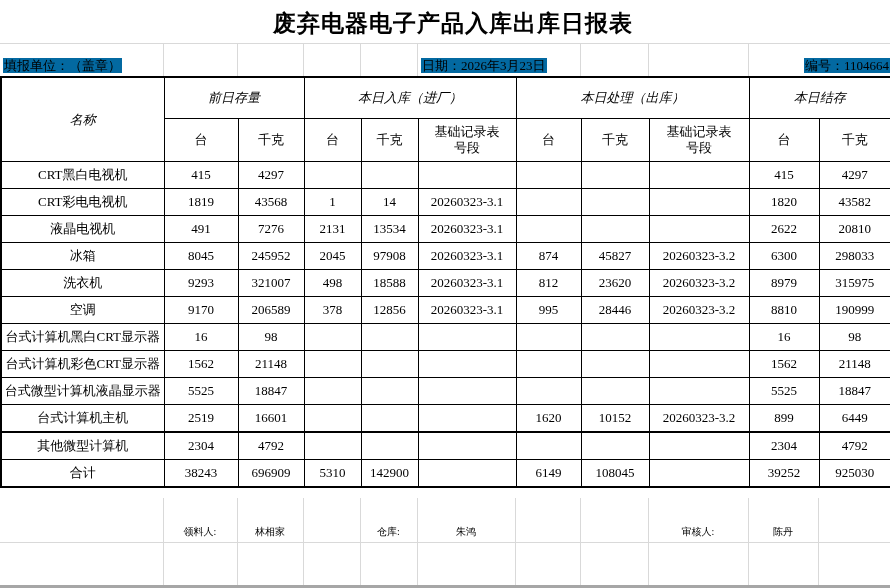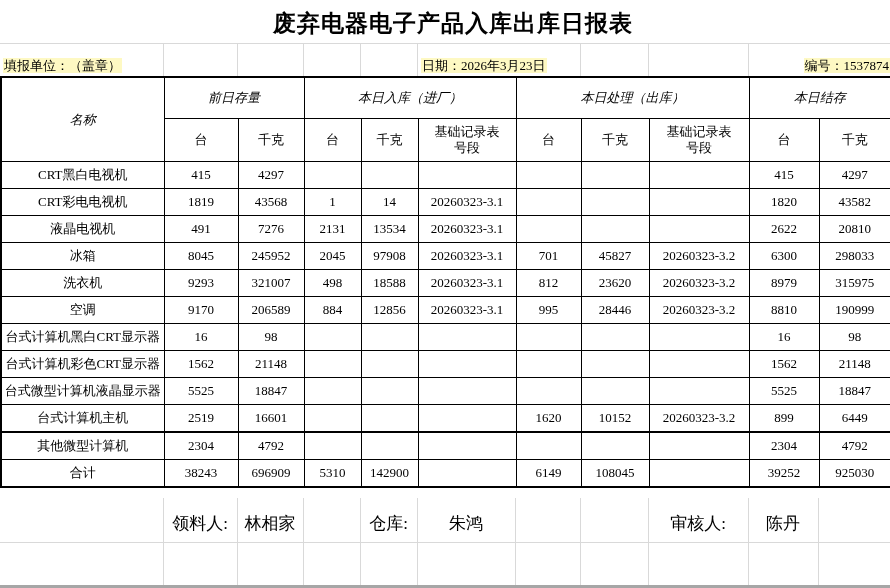--- a/index.html
+++ b/index.html
@@ -5,49 +5,49 @@
   html,body{margin:0;padding:0;background:#fff;}
   .page{position:relative;width:890px;height:588px;background:#fff;color:#000;
         font-family:"Liberation Serif","DejaVu Serif",serif;overflow:hidden;}
   .title{position:absolute;top:0;left:0;width:890px;height:43px;line-height:46px;
          text-align:center;font-family:"Liberation Sans","DejaVu Sans",sans-serif;
          font-weight:bold;font-size:23px;letter-spacing:1px;margin-left:8px;}
   .band{position:absolute;left:0;width:890px;}
   .gridline{position:absolute;top:0;bottom:0;width:1px;background:#d9d9d9;}
   #info-band{top:43px;height:33px;border-top:1px solid #d9d9d9;}
   #info-band .txt{position:absolute;bottom:4px;font-size:13px;line-height:15px;
-                  background:#fef9c3;padding:0 1px;white-space:nowrap;}
+                  background:#0369a1;padding:0 1px;white-space:nowrap;}
   .unit{left:3px;} .date{left:421px;} .serial{right:0;}
   table.report{position:absolute;top:76px;left:0;width:890px;border-collapse:collapse;
                table-layout:fixed;border:2px solid #000;}
   table.report td{border:1px solid #000;text-align:center;vertical-align:middle;
                   font-size:13px;padding:0;overflow:hidden;}
   tr.h1 td{height:40px;font-style:italic;}
   tr.h2 td{height:42px;white-space:pre-line;line-height:16px;}
   tbody td{height:26px;}
   td.name-col{font-size:12px;}
   td.rec-col{font-size:12px;}
   tr.thick-top td{border-top-width:2px;}
   #sig-band{top:498px;height:44px;border-bottom:1px solid #d9d9d9;}
-  #sig-band .fcell{position:absolute;top:3px;height:100%;display:flex;align-items:center;
-                   justify-content:center;font-size:17px;white-space:nowrap;}
+  #sig-band .fcell{position:absolute;top:12px;height:100%;display:flex;align-items:center;
+                   justify-content:center;font-size:10px;white-space:nowrap;}
   #empty-band{top:542px;height:43px;}
   #bottom-strip{top:585px;height:3px;background:#a6a6a6;}
 </style>
 </head>
 <body>
 
 <div class="page">
 
   <div class="title">废弃电器电子产品入库出库日报表</div>
 
   <div class="band" id="info-band">
     <span class="txt unit">填报单位：（盖章）</span>
     <span class="txt date">日期：2026年3月23日</span>
-    <span class="txt serial">编号：1537874</span>
+    <span class="txt serial">编号：1104664</span>
   <div class="gridline" style="left: 163px; background: rgb(217, 217, 217);"></div>
       <div class="gridline" style="left: 237px; background: rgb(217, 217, 217);"></div>
       <div class="gridline" style="left: 303px; background: rgb(217, 217, 217);"></div>
       <div class="gridline" style="left: 360px; background: rgb(217, 217, 217);"></div>
       <div class="gridline" style="left: 417px; background: rgb(217, 217, 217);"></div>
       <div class="gridline" style="left: 580px; background: rgb(217, 217, 217);"></div>
       <div class="gridline" style="left: 648px; background: rgb(217, 217, 217);"></div>
       <div class="gridline" style="left: 748px; background: rgb(217, 217, 217);"></div>
     </div>
 
@@ -128,21 +128,21 @@
           <td>2622</td>
           <td>20810</td>
         </tr>
         <tr>
           <td class="name-col">冰箱</td>
           <td>8045</td>
           <td>245952</td>
           <td>2045</td>
           <td>97908</td>
           <td class="rec-col">20260323-3.1</td>
-          <td>701</td>
+          <td>874</td>
           <td>45827</td>
           <td class="rec-col">20260323-3.2</td>
           <td>6300</td>
           <td>298033</td>
         </tr>
         <tr>
           <td class="name-col">洗衣机</td>
           <td>9293</td>
           <td>321007</td>
           <td>498</td>
@@ -151,21 +151,21 @@
           <td>812</td>
           <td>23620</td>
           <td class="rec-col">20260323-3.2</td>
           <td>8979</td>
           <td>315975</td>
         </tr>
         <tr>
           <td class="name-col">空调</td>
           <td>9170</td>
           <td>206589</td>
-          <td>884</td>
+          <td>378</td>
           <td>12856</td>
           <td class="rec-col">20260323-3.1</td>
           <td>995</td>
           <td>28446</td>
           <td class="rec-col">20260323-3.2</td>
           <td>8810</td>
           <td>190999</td>
         </tr>
         <tr>
           <td class="name-col">台式计算机黑白CRT显示器</td>

